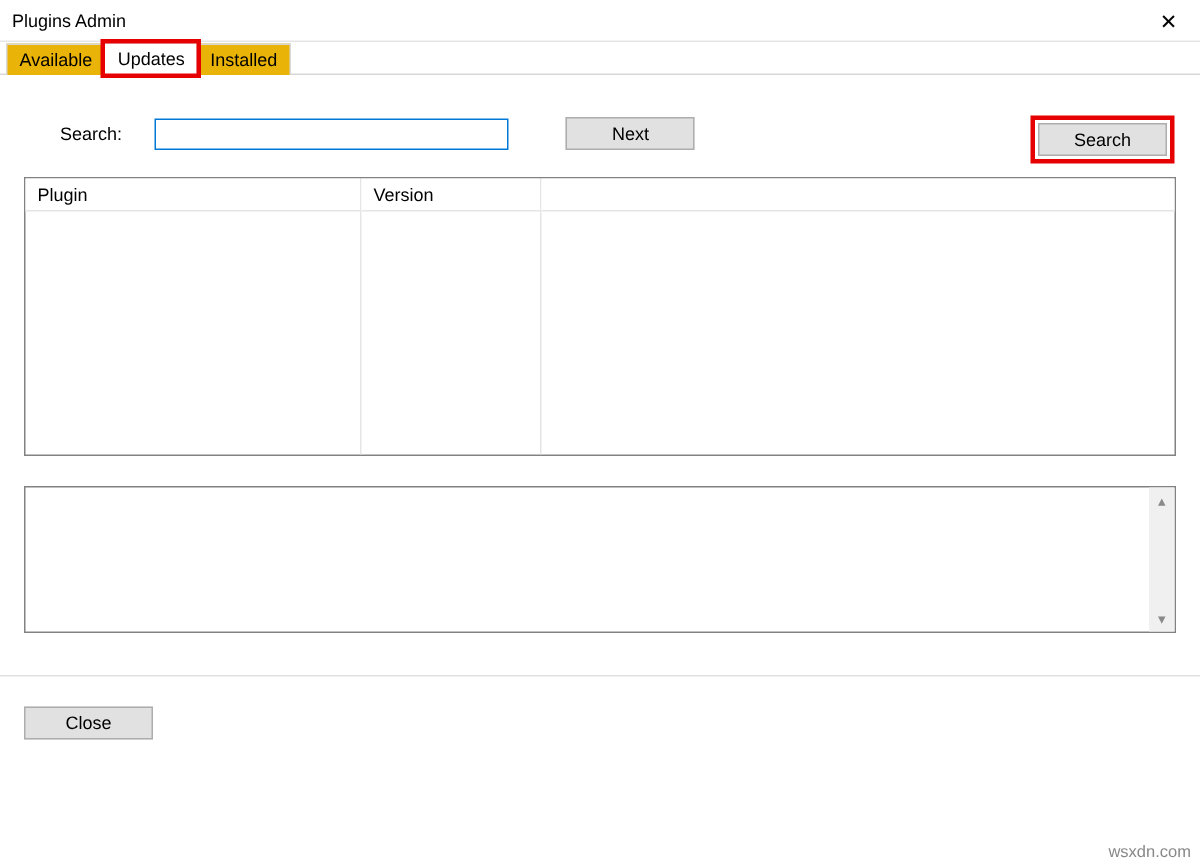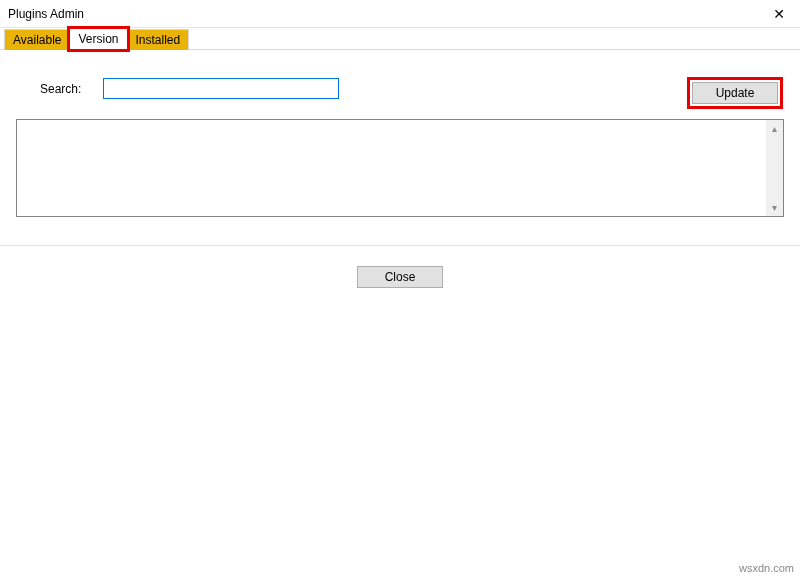--- a/index.html
+++ b/index.html
@@ -147,21 +147,20 @@
       display: flex; align-items: center; justify-content: center;
       color: #8a8a8a;
       font-size: 10px;
     }
     .divider {
       border-top: 1px solid #e1e1e1;
       margin: 28px -16px 0 -16px;
     }
     .footer {
       display: flex;
-      justify-content: center;
       padding-top: 20px;
     }
     .btn-close {
       width: 86px;
       height: 22px;
     }
     .watermark {
       position: absolute;
       right: 6px;
       bottom: 4px;
@@ -174,33 +173,45 @@
 </head>
 <body>
 
 <div class="titlebar">
   <span class="title">Plugins Admin</span>
   <div class="close">✕</div>
 </div>
 
 <div class="tabbar">
   <div class="tab">Available</div>
-  <div class="tab active highlight-red">Version</div>
+  <div class="tab active highlight-red">Updates</div>
   <div class="tab">Installed</div>
 </div>
 
 <div class="content">
 
   <div class="search-row">
     <span class="search-label">Search:</span>
     <input type="text" class="search-input" value="" style="">
-  </div>
-
-  <button class="btn btn-update highlight-red">Update</button>
-
+    <button class="btn btn-next">Next</button>
+  </div>
+
+  <button class="btn btn-update highlight-red">Search</button>
+
+  <div class="table">
+    <div class="col col-plugin">
+      <div class="col-header">Plugin</div>
+    </div>
+    <div class="col col-version">
+      <div class="col-header">Version</div>
+    </div>
+    <div class="col col-rest">
+      <div class="col-header"></div>
+    </div>
+  </div>
 
   <div class="desc-box">
     <div class="desc-scroll">
       <div class="scroll-arrow">▴</div>
       <div class="scroll-arrow">▾</div>
     </div>
   </div>
 
   <div class="divider"></div>
 

